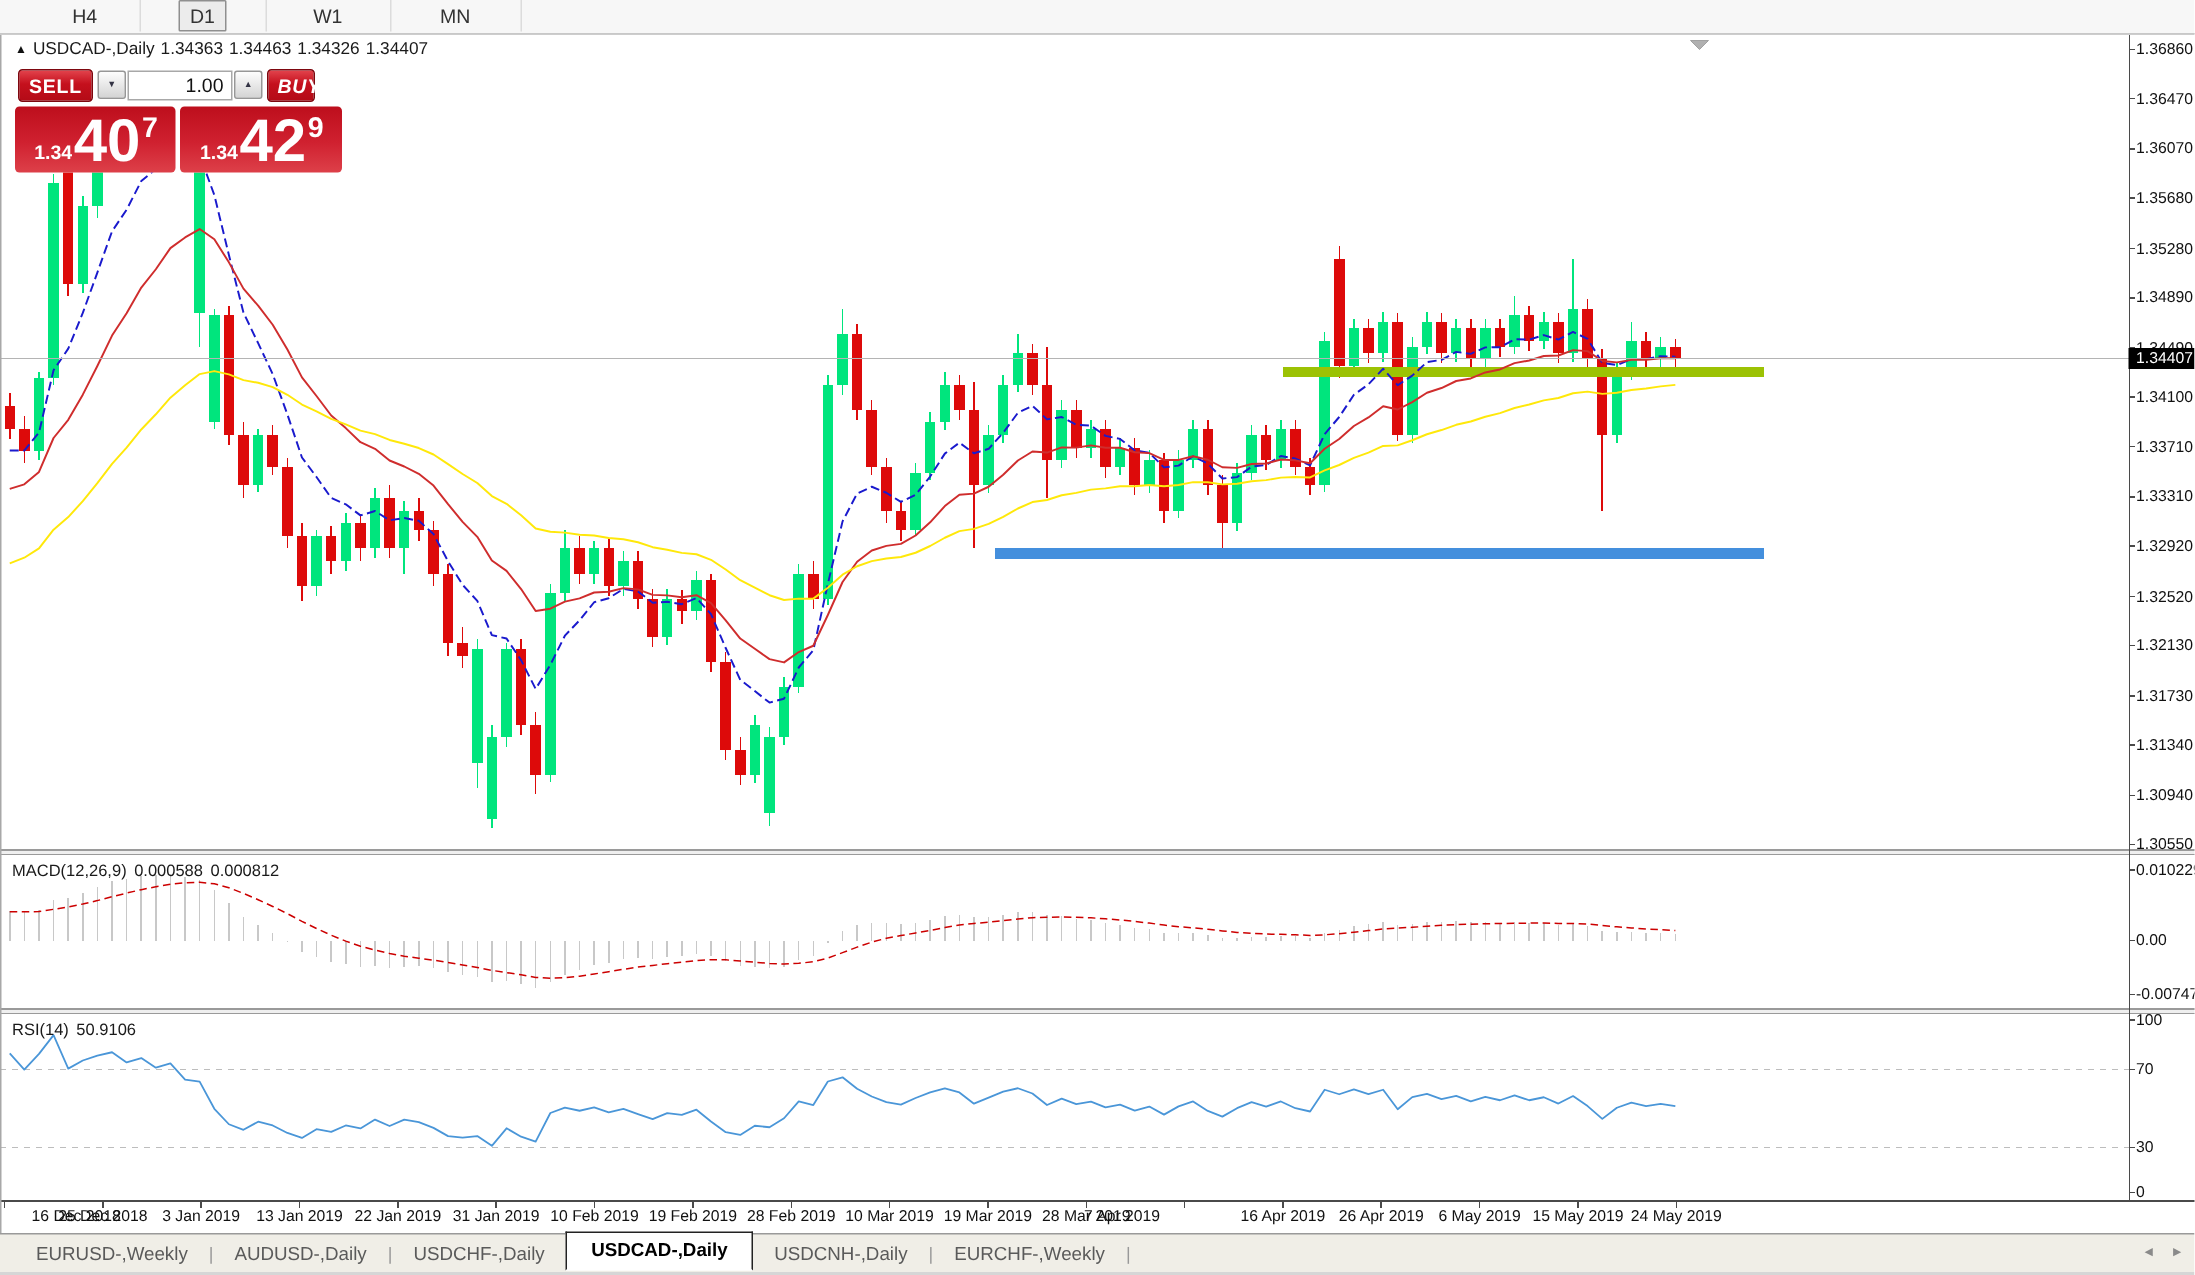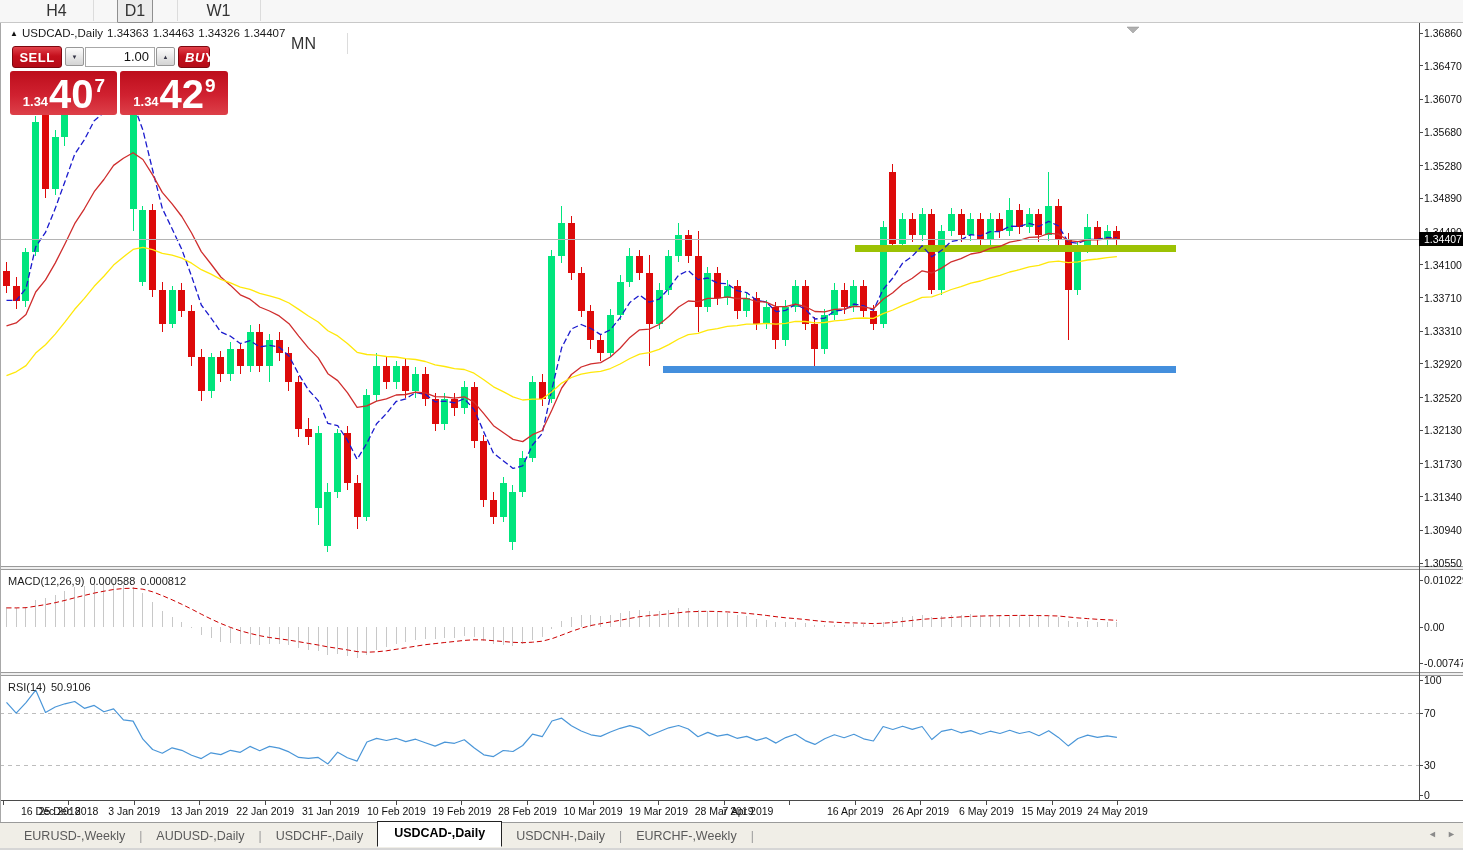--- a/index.html
+++ b/index.html
@@ -4,21 +4,21 @@
 <style>
   html,body{margin:0;padding:0;}
   body{width:1463px;height:850px;position:relative;background:#fff;overflow:hidden;
        font-family:"Liberation Sans",sans-serif;-webkit-font-smoothing:antialiased;}
   #gfx{position:absolute;left:0;top:0;z-index:1;}
   
   .toolbar{position:absolute;left:0;top:0;width:1463px;height:22px;background:#f7f7f7;
            border-bottom:1px solid #c8c8c8;z-index:5;}
   .tf-cell{position:absolute;top:0;height:21px;border-right:1px solid #dcdcdc;
            display:flex;align-items:center;justify-content:center;}
-  .tf-btn{font-size:16px;color:#333;padding:2px 7px;cursor:default;border:1px solid transparent;}
+  .tf-btn{font-size:13px;color:#333;padding:2px 7px;cursor:default;border:1px solid transparent;}
   .tf-btn.active{background:#ececec;border:1px solid #8f8f8f;border-radius:1px;}
   
   .chart-top-border{position:absolute;left:0;top:22px;width:1463px;height:1px;background:#5a5a5a;z-index:4;}
   .chart-left-border{position:absolute;left:0;top:22px;width:1px;height:826px;background:#a8a8a8;z-index:4;}
   
   .chart-title{position:absolute;left:10px;top:27px;font-size:11.5px;color:#1a1a1a;z-index:6;white-space:nowrap;}
   .chart-title .arr{font-size:8px;position:relative;top:-1px;margin-right:4px;color:#111;}
   .chart-title span{margin-right:4px;}
   
   .trade-panel{position:absolute;left:10px;top:45px;width:218px;height:70px;background:#fff;z-index:6;}
@@ -492,21 +492,21 @@
 <div class="toolbar" id="toolbar">
     <div class="tf-cell" style="left: 20px; width: 73px;">
       <span class="tf-btn">H4</span>
     </div>
     <div class="tf-cell" style="left: 93px; width: 84px;">
       <span class="tf-btn active">D1</span>
     </div>
     <div class="tf-cell" style="left: 177px; width: 83px;">
       <span class="tf-btn">W1</span>
     </div>
-    <div class="tf-cell" style="left: 260px; width: 87px; margin-top: 33px;">
+    <div class="tf-cell" style="left: 260px; width: 87px;">
       <span class="tf-btn">MN</span>
     </div>
   </div>
 <div class="chart-top-border"></div>
 <div class="chart-left-border"></div>
 
 <div class="chart-title">
   <span class="arr">▲</span><span>USDCAD-,Daily</span><span>1.34363</span><span>1.34463</span><span>1.34326</span><span>1.34407</span>
 </div>
 

